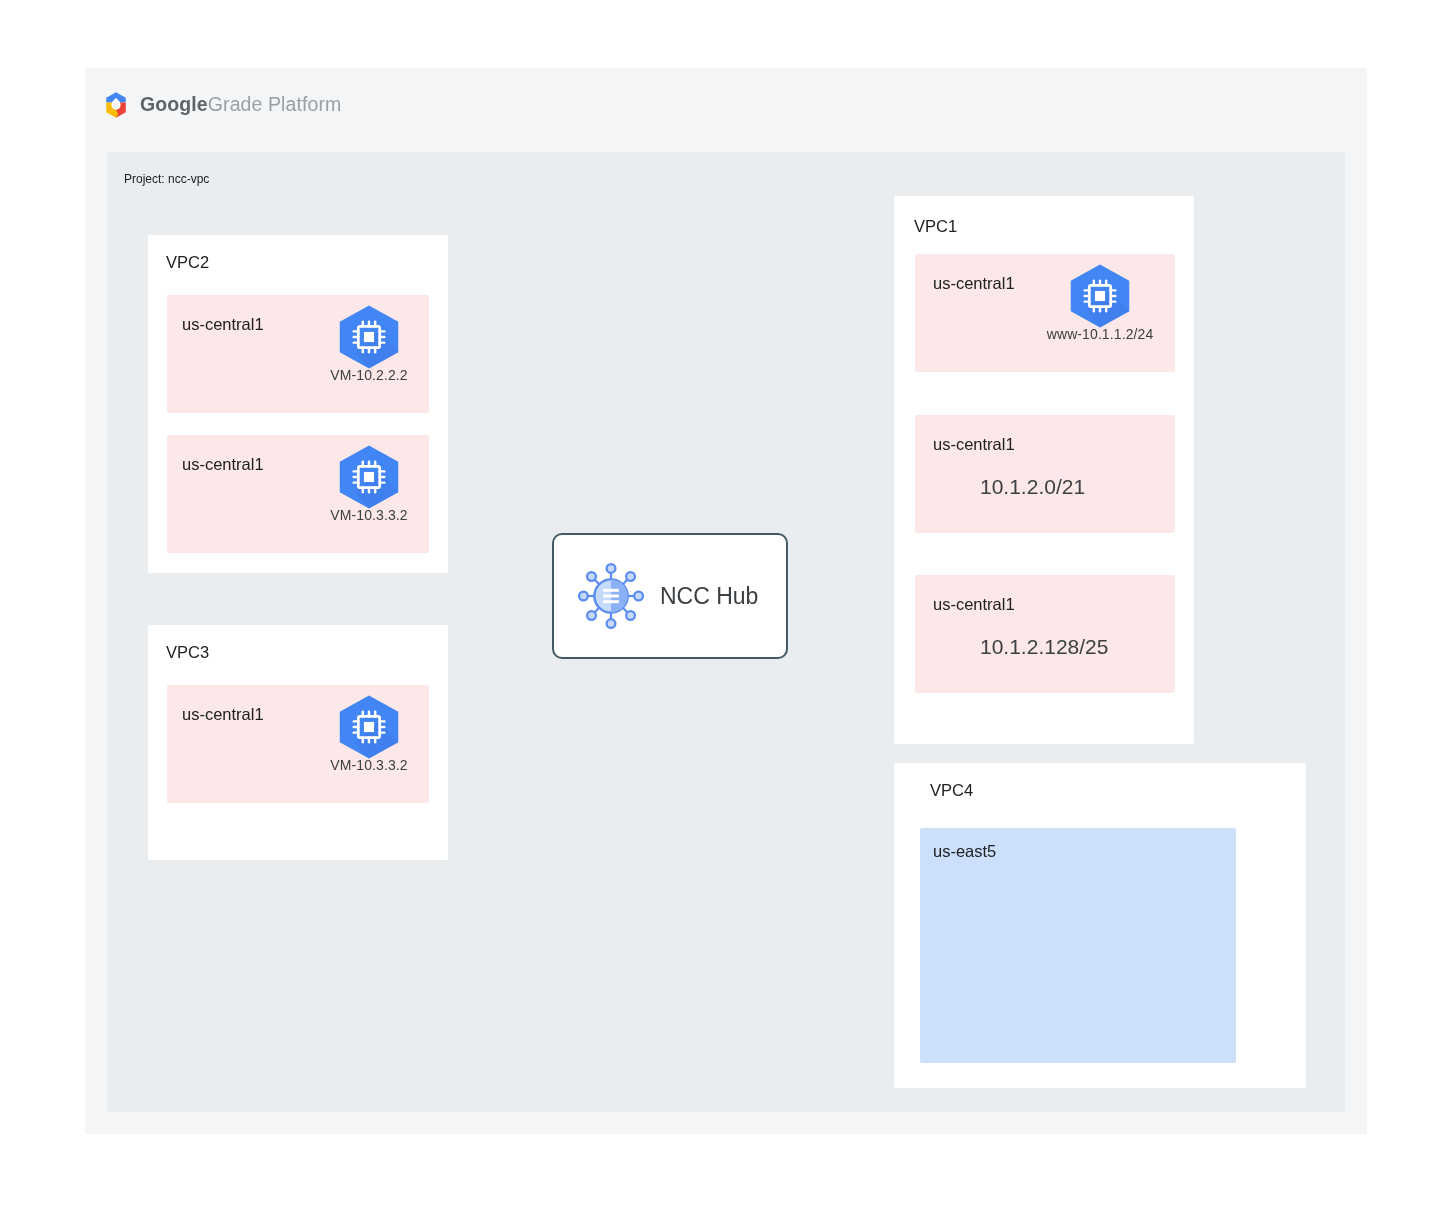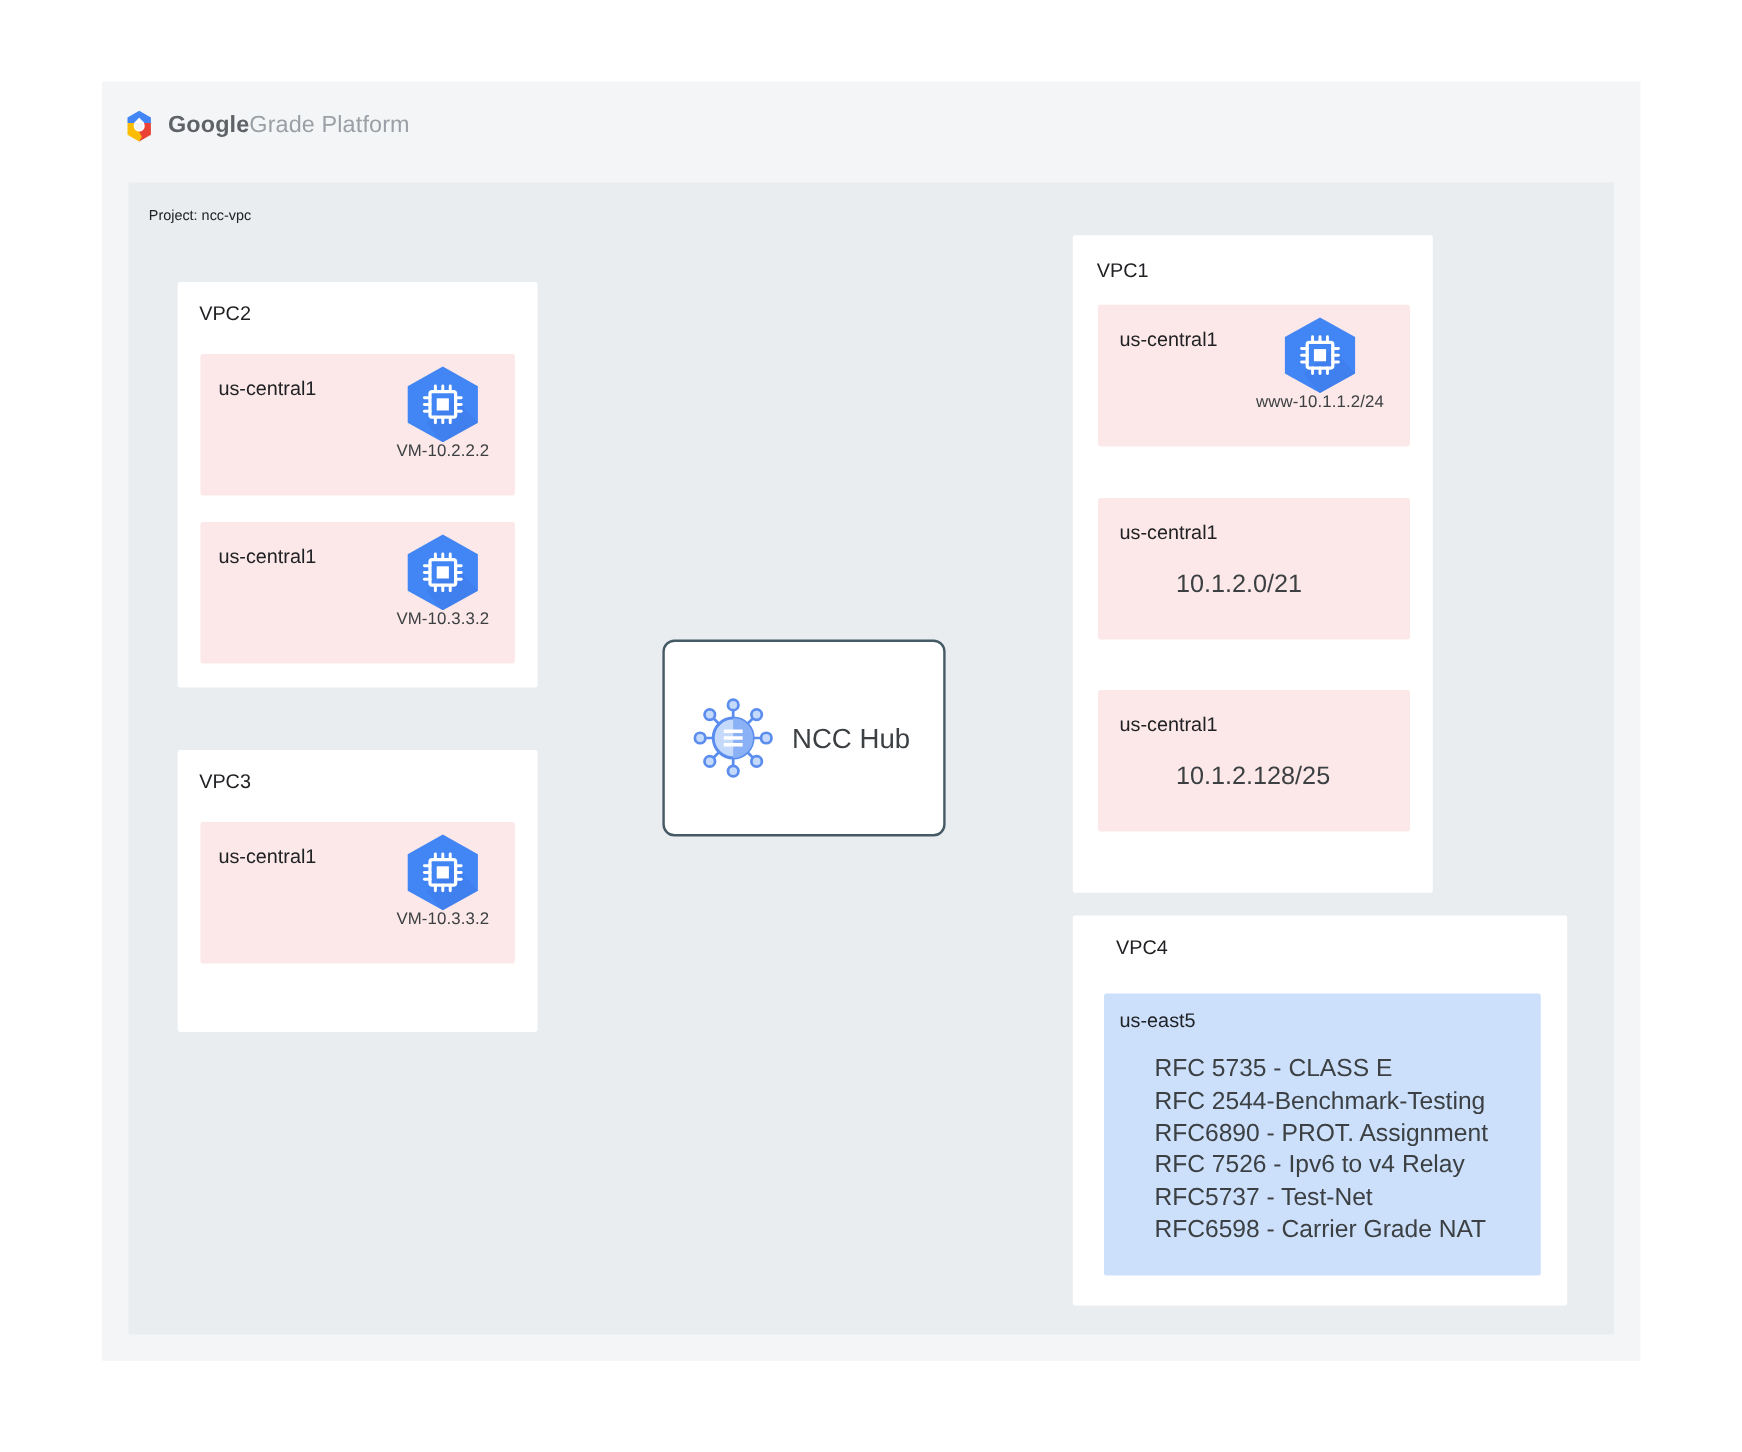--- a/index.html
+++ b/index.html
@@ -144,40 +144,40 @@
 
   #vpc1-sub1 { left: 915px; top: 415px; width: 260px; height: 118px; }
   #vpc1-sub1 .subnet-region { left: 18px; top: 20px; }
   #vpc1-sub1 .subnet-cidr  { left: 65px; top: 60px; }
 
   #vpc1-sub2 { left: 915px; top: 575px; width: 260px; height: 118px; }
   #vpc1-sub2 .subnet-region { left: 18px; top: 20px; }
   #vpc1-sub2 .subnet-cidr  { left: 65px; top: 60px; }
 
   
-  #vpc4-sub0 { left: 920px; top: 828px; width: 364px; height: 235px; }
+  #vpc4-sub0 { left: 920px; top: 828px; width: 316px; height: 235px; }
   #vpc4-sub0 .subnet-region { left: 13px; top: 14px; }
   .rfc-list {
     position: absolute;
     left: 42px; top: 50px;
     margin: 0; padding: 0;
     list-style: none;
   }
   .rfc-list li {
     font-size: 20.5px;
     line-height: 26.8px;
     color: #3c4043;
     white-space: nowrap;
   }
 
   
   .ncc-hub {
     position: absolute;
     left: 552px; top: 533px;
-    width: 236px; height: 164px;
+    width: 236px; height: 126px;
     background: #ffffff;
     border: 2px solid #455a64;
     border-radius: 10px;
     box-sizing: border-box;
     display: flex;
     align-items: center;
     justify-content: flex-start;
     padding-left: 22px;
     gap: 14px;
   }
@@ -386,23 +386,15 @@
   <div class="subnet pink" id="vpc1-sub2">
     <div class="subnet-region">us-central1</div>
     <div class="subnet-cidr">10.1.2.128/25</div>
   </div>
 
   <div class="vpc-card" id="vpc4-card">
     <div class="vpc-title" id="vpc4-title">VPC4</div>
   </div>
   <div class="subnet blue" id="vpc4-sub0">
     <div class="subnet-region">us-east5</div>
-    <ul class="rfc-list">
-      <li>RFC 5735 - CLASS E</li>
-      <li>RFC 2544-Benchmark-Testing</li>
-      <li>RFC6890 - PROT. Assignment</li>
-      <li>RFC 7526 - Ipv6 to v4 Relay</li>
-      <li>RFC5737 - Test-Net</li>
-      <li>RFC6598 - Carrier Grade NAT</li>
-    </ul>
   </div>
 
 </div>
 
 </body></html>

